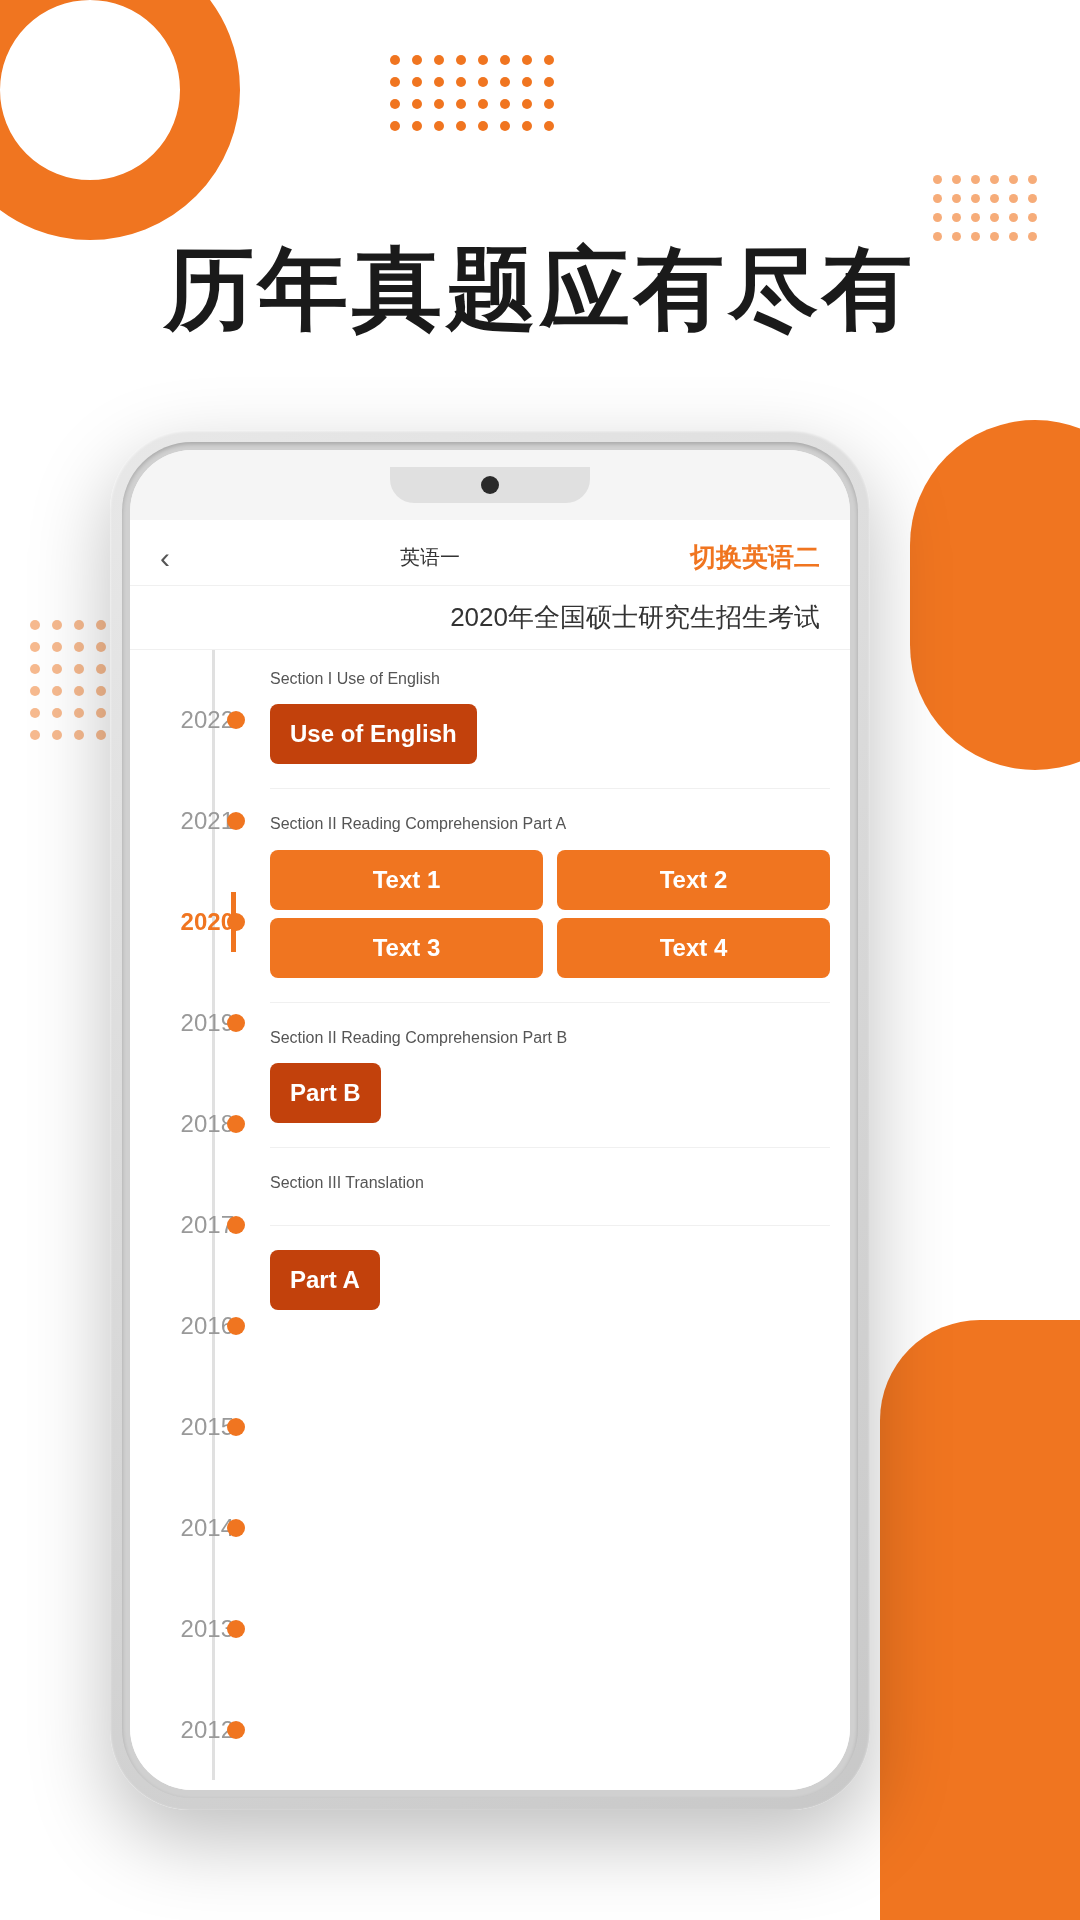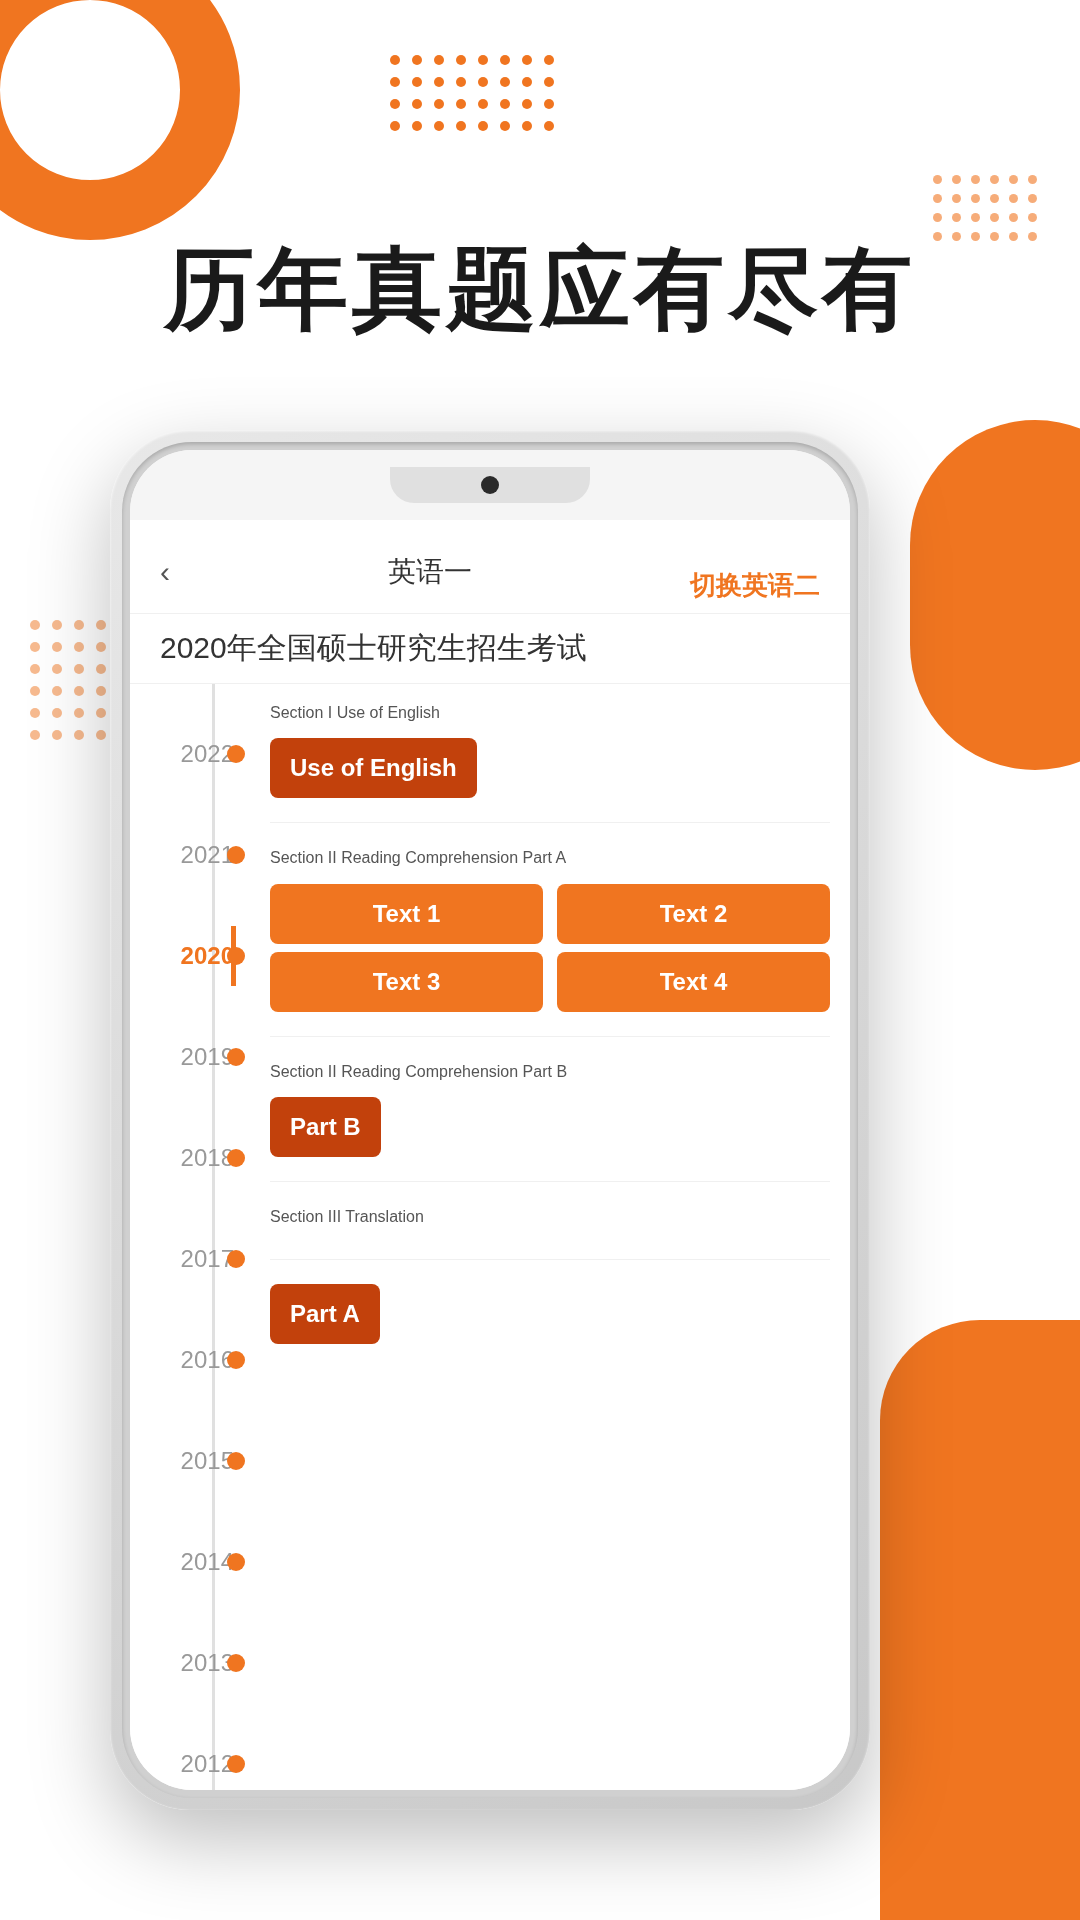--- a/index.html
+++ b/index.html
@@ -187,38 +187,38 @@
       align-items: center;
       justify-content: space-between;
       border-bottom: 1px solid #f0f0f0;
     }
     .back-btn {
       font-size: 30px;
       color: #555;
       font-weight: 300;
     }
     .header-title {
-      font-size: 28px;
+      font-size: 20px;
       color: #333;
       font-weight: 500;
       font-family: Liberation Mono, monospace;
     }
     .header-switch {
       font-size: 26px;
       color: #F07520;
       font-weight: 600;
-      margin-top: 28px;
     }
 
     
     .app-subtitle {
       padding: 14px 30px;
-      font-size: 30px;
+      font-size: 26px;
       color: #333;
       border-bottom: 1px solid #f0f0f0;
+      text-align: right;
     }
 
     
     .app-body {
       display: flex;
       flex-direction: row;
       height: calc(100% - 140px);
     }
 
     

